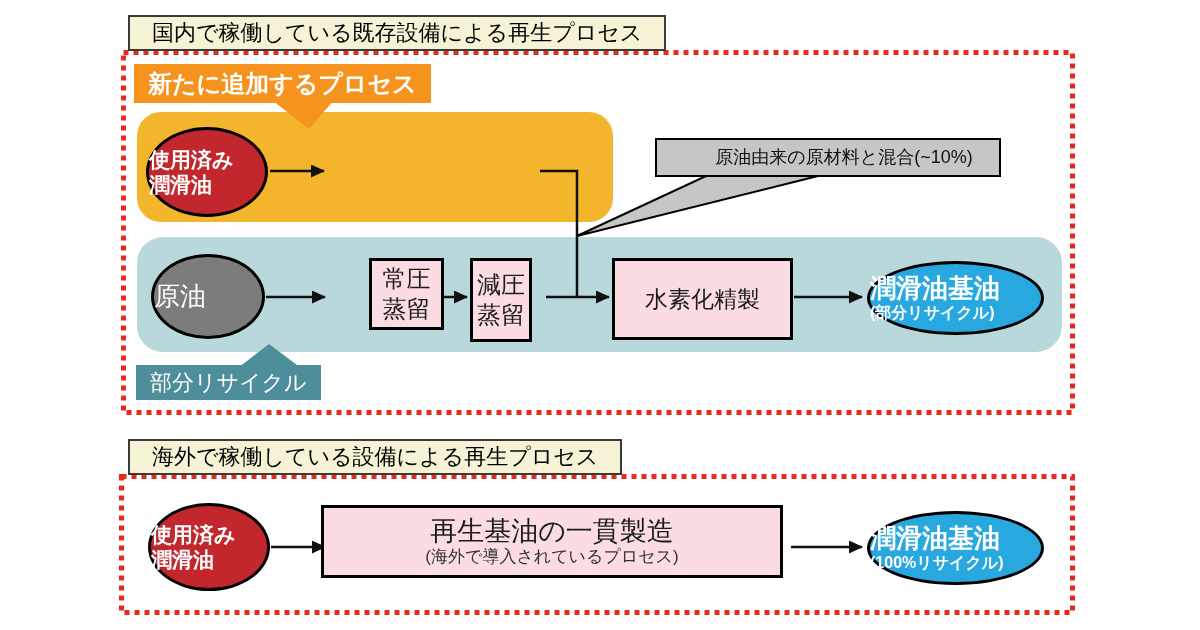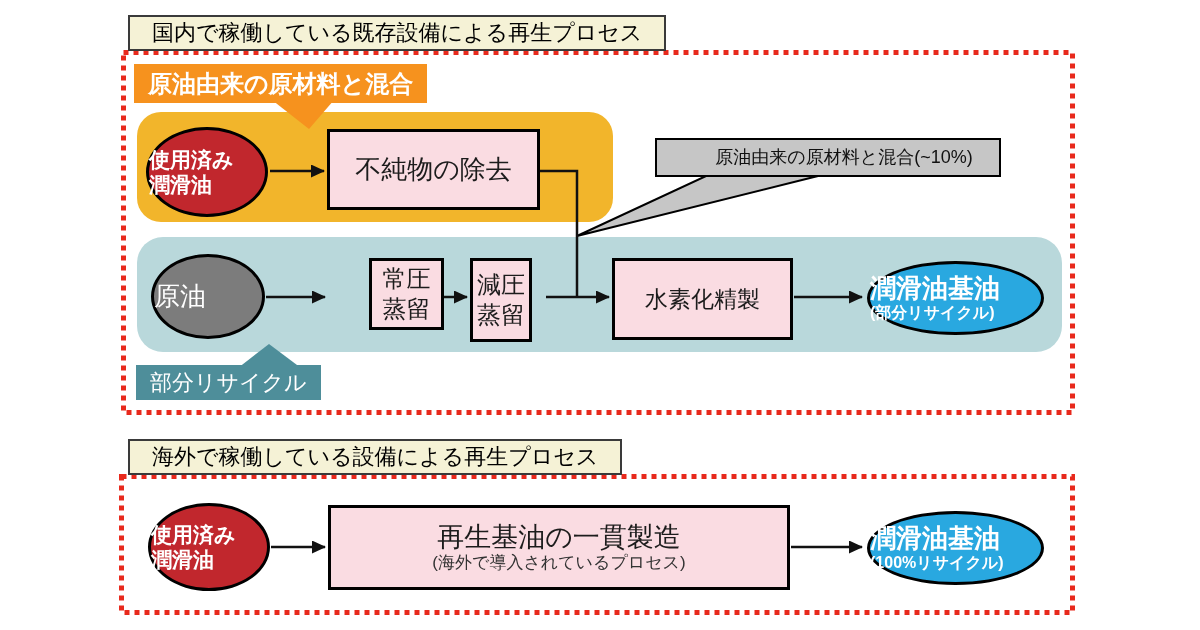--- a/index.html
+++ b/index.html
@@ -66,21 +66,21 @@
   
   .pbox{
     background:var(--pink);border:3px solid #000;color:#1c1c1c;
     display:flex;flex-direction:column;align-items:center;justify-content:center;
     text-align:center;
   }
   .pbox-impurity{left:327px;top:129px;width:213px;height:81px;font-size:26px;}
   .pbox-atm{left:328px;top:258px;width:75px;height:72px;font-size:24px;line-height:1.25;margin-left:41px;}
   .pbox-vac{left:470px;top:258px;width:62px;height:84px;font-size:24px;line-height:1.25;}
   .pbox-hydro{left:612px;top:258px;width:181px;height:82px;font-size:23px;}
-  .pbox-integrated{left:328px;top:505px;width:462px;height:85px;}
+  .pbox-integrated{left:321px;top:505px;width:462px;height:73px;}
   .pbox-integrated .main{font-size:27px;line-height:1.15;}
   .pbox-integrated .sub{font-size:17px;color:#333;line-height:1.2;}
   .pbox .line{display:block;}
 
   
   .callout-box{
     left:655px;top:138px;width:346px;height:39px;
     background:var(--callout);border:2px solid #000;
     font-size:18px;color:#111;text-align:center;line-height:35px;white-space:nowrap;padding-left:32px;
   }
@@ -100,21 +100,21 @@
 
   <div class="abs title-box z12" style="left:128px;top:15px;">国内で稼働している既存設備による再生プロセス</div>
   <div class="abs title-box z12" style="left:128px;top:439px;">海外で稼働している設備による再生プロセス</div>
 
   <svg class="layer z20">
     <polygon points="272,100 334,100 309,129" fill="#f6921e"></polygon>
     <polygon points="238,368 301,368 269,344" fill="#4e8e9a"></polygon>
     <polygon points="577,236 706,176 818,176" fill="#c6c6c6" stroke="#000" stroke-width="2"></polygon>
   </svg>
 
-  <div class="abs tag tag-orange z25">原油由来の原材料と混合</div>
+  <div class="abs tag tag-orange z25">新たに追加するプロセス</div>
   <div class="abs tag tag-teal z25">部分リサイクル</div>
 
   <div class="abs callout-box z25">原油由来の原材料と混合(~10%)</div>
 
   <svg class="layer z30">
     <defs>
       <marker id="ah" markerUnits="userSpaceOnUse" markerWidth="15" markerHeight="13" refX="13" refY="6.5" orient="auto">
         <path d="M0,0 L14,6.5 L0,13 Z" fill="#111"></path>
       </marker>
     </defs>
@@ -125,21 +125,20 @@
     <line x1="546" y1="297" x2="609" y2="297" stroke="#111" stroke-width="2.5" marker-end="url(#ah)"></line>
     <line x1="794" y1="297" x2="862" y2="297" stroke="#111" stroke-width="2.5" marker-end="url(#ah)"></line>
     <line x1="271" y1="547" x2="325" y2="547" stroke="#111" stroke-width="2.5" marker-end="url(#ah)"></line>
     <line x1="791" y1="547" x2="862" y2="547" stroke="#111" stroke-width="2.5" marker-end="url(#ah)"></line>
   </svg>
 
   <div class="abs ell ell-red1 z40">
     <span>使用済み</span>
     <span>潤滑油</span>
   </div>
-  <div class="abs pbox pbox-impurity z40">不純物の除去</div>
 
   <div class="abs ell ell-gray z40">原油</div>
   <div class="abs pbox pbox-atm z40">
     <span class="line">常圧</span>
     <span class="line">蒸留</span>
   </div>
   <div class="abs pbox pbox-vac z40">
     <span class="line">減圧</span>
     <span class="line">蒸留</span>
   </div>

